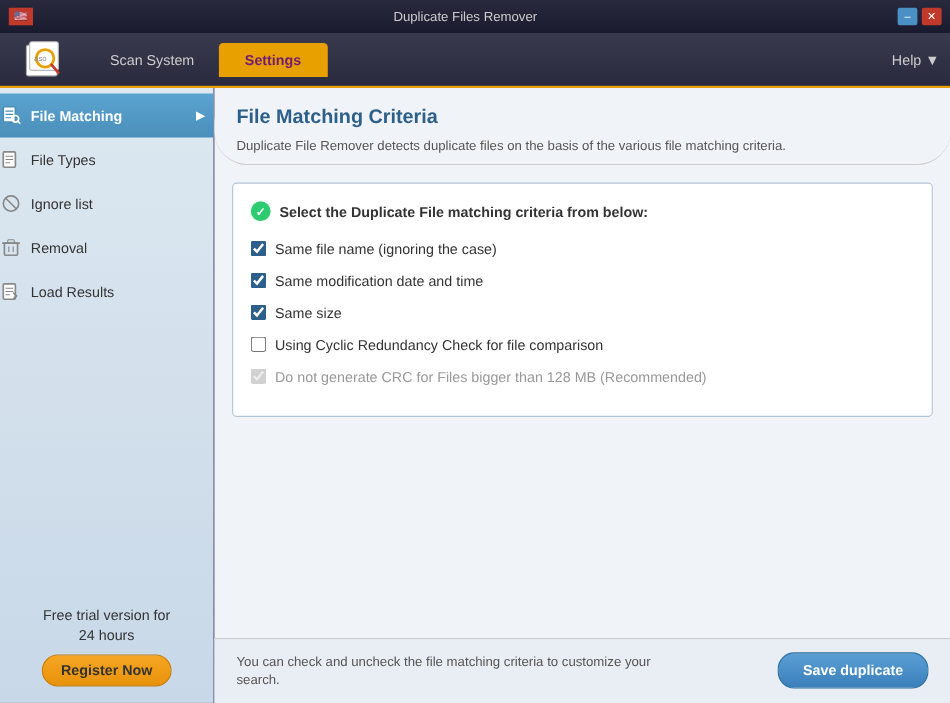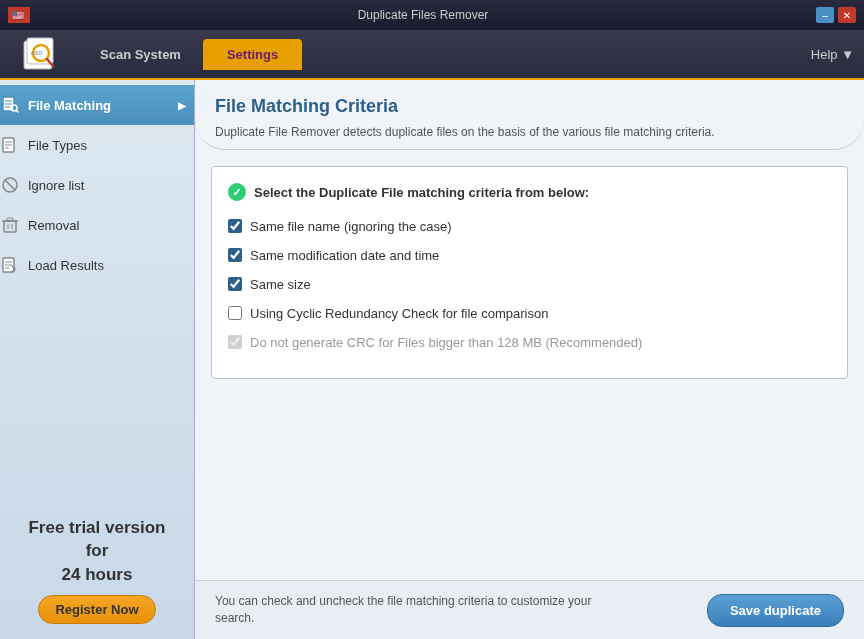--- a/index.html
+++ b/index.html
@@ -71,21 +71,20 @@
       flex: 1;
     }
     .nav-tab {
       padding: 8px 20px;
       cursor: pointer;
       color: #ccc;
       border-radius: 4px 4px 0 0;
       font-size: 13px;
       border: none;
       background: transparent;
-      font-weight: bold;
     }
     .nav-tab.active {
       background: #e8a000;
       color: #701a75;
       font-weight: bold;
       padding: 8px 24px;
     }
     .nav-help {
       color: #ccc;
       font-size: 13px;
@@ -138,22 +137,22 @@
     }
     .sidebar-spacer { flex: 1; }
     .sidebar-promo {
       padding: 15px;
       text-align: center;
       color: #333;
       font-size: 12px;
       line-height: 1.4;
     }
     .sidebar-promo .promo-title {
-      font-weight: bold;
-      font-size: 17px;
+      font-weight: normal;
+      font-size: 13px;
       color: #333;
     }
     .register-btn {
       background: linear-gradient(to bottom, #f5a623, #e8920a);
       border: 1px solid #c97a00;
       border-radius: 15px;
       padding: 6px 16px;
       cursor: pointer;
       font-size: 13px;
       font-weight: bold;
@@ -237,21 +236,21 @@
     .checkbox-item.disabled input[type="checkbox"] {
       cursor: default;
     }
 
     
     .content-footer {
       padding: 12px 20px;
       background: #e8eef4;
       border-top: 1px solid #ccc;
       display: flex;
-      align-items: flex-end;
+      align-items: flex-start;
       justify-content: space-between;
     }
     .footer-text {
       font-size: 12px;
       color: #555;
       max-width: 400px;
       line-height: 1.4;
     }
     .save-btn {
       background: linear-gradient(to bottom, #5a9fd4, #3a7fba);

